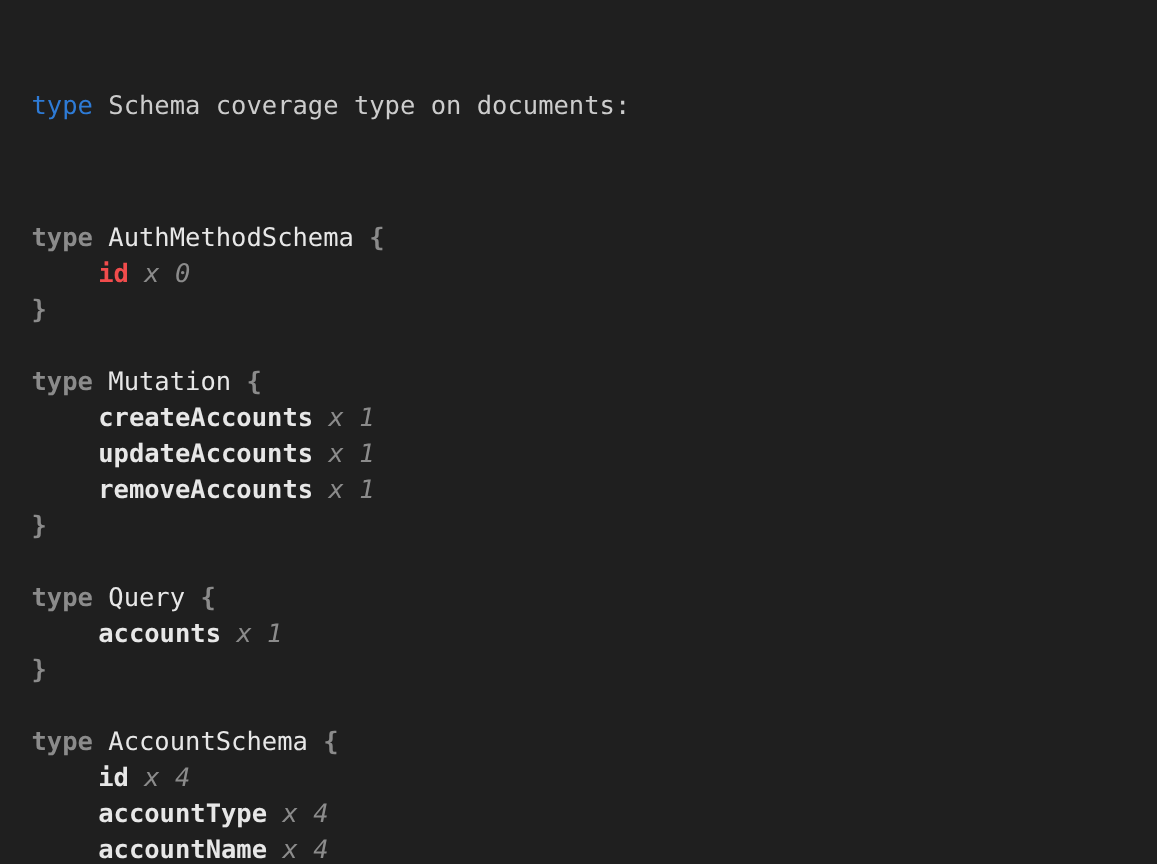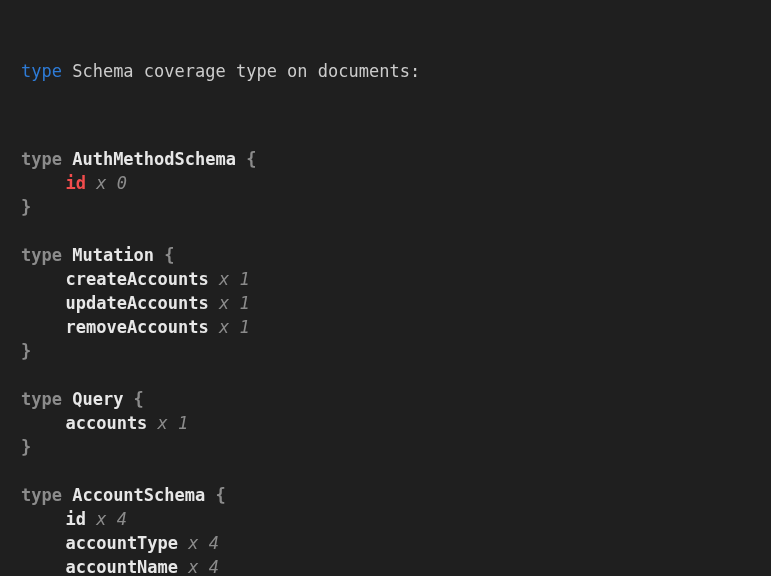--- a/index.html
+++ b/index.html
@@ -31,21 +31,21 @@
   .line {
     height: 24px;
     line-height: 24px;
   }
   .info-tag { color: var(--info-blue); }
   .plain-text { color: var(--text-plain); }
   .sep { display: inline-block; width: 1ch; }
   .kw, .brace { color: var(--text-dim); font-weight: bold; }
   .type-name {
     color: var(--text-bright);
-    font-weight: bold;
+    font-weight: normal;
   }
   .field-line { padding-left: 2ch; }
   .field-name {
     color: var(--text-bright);
     font-weight: bold;
     margin-left: 24px;
   }
   .field-name.unused { color: var(--unused-red); }
   .count-x, .count-n {
     color: var(--text-dim);

